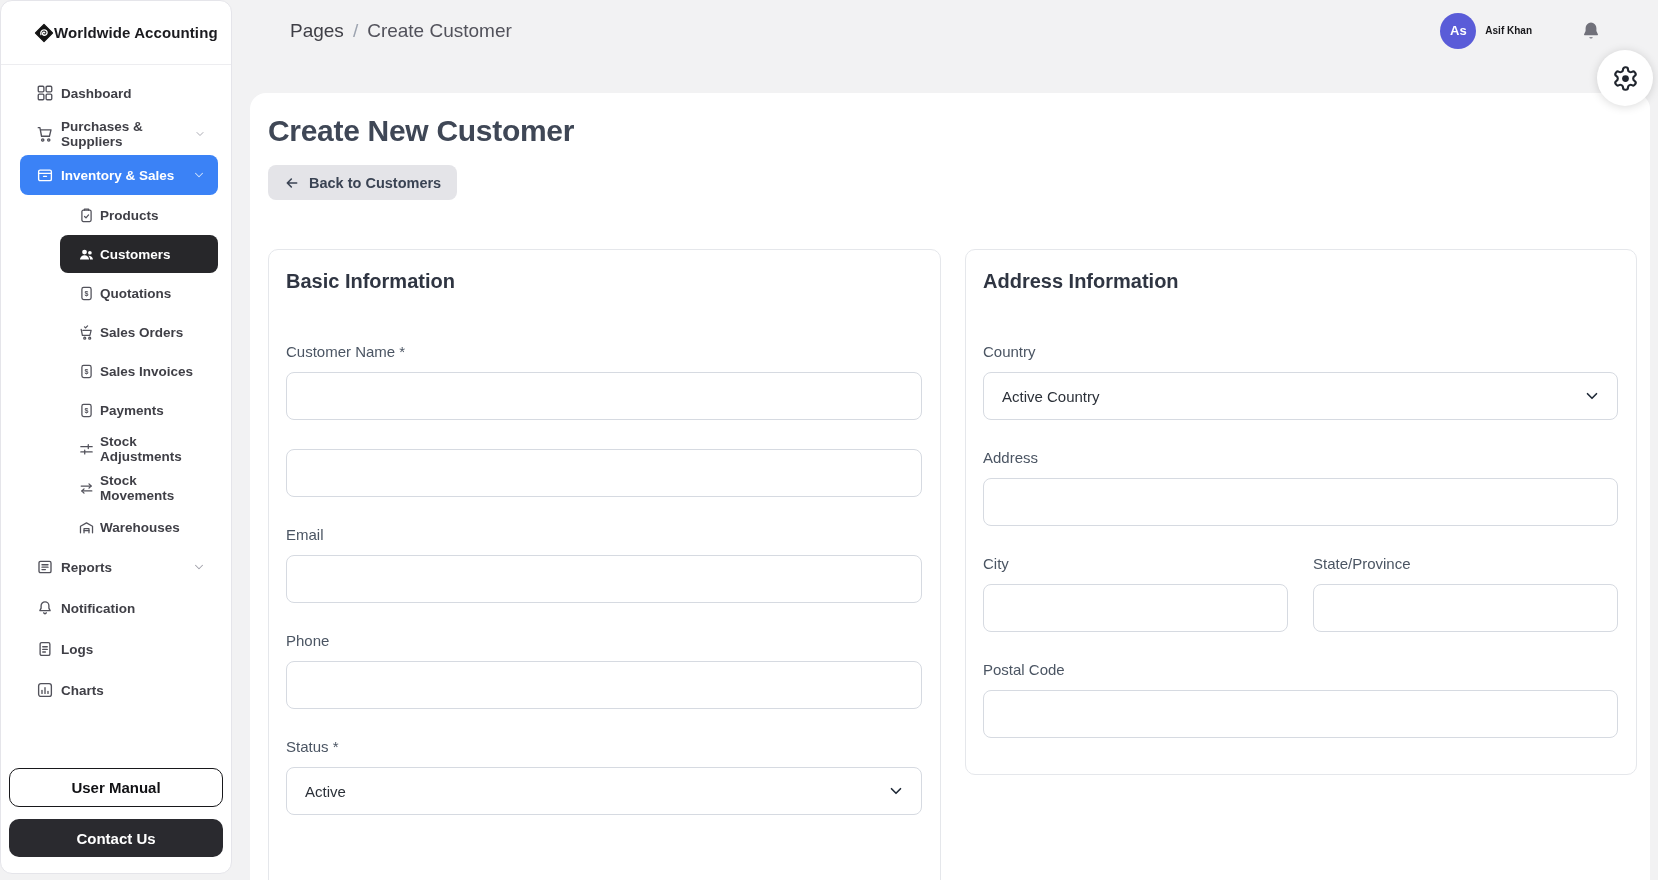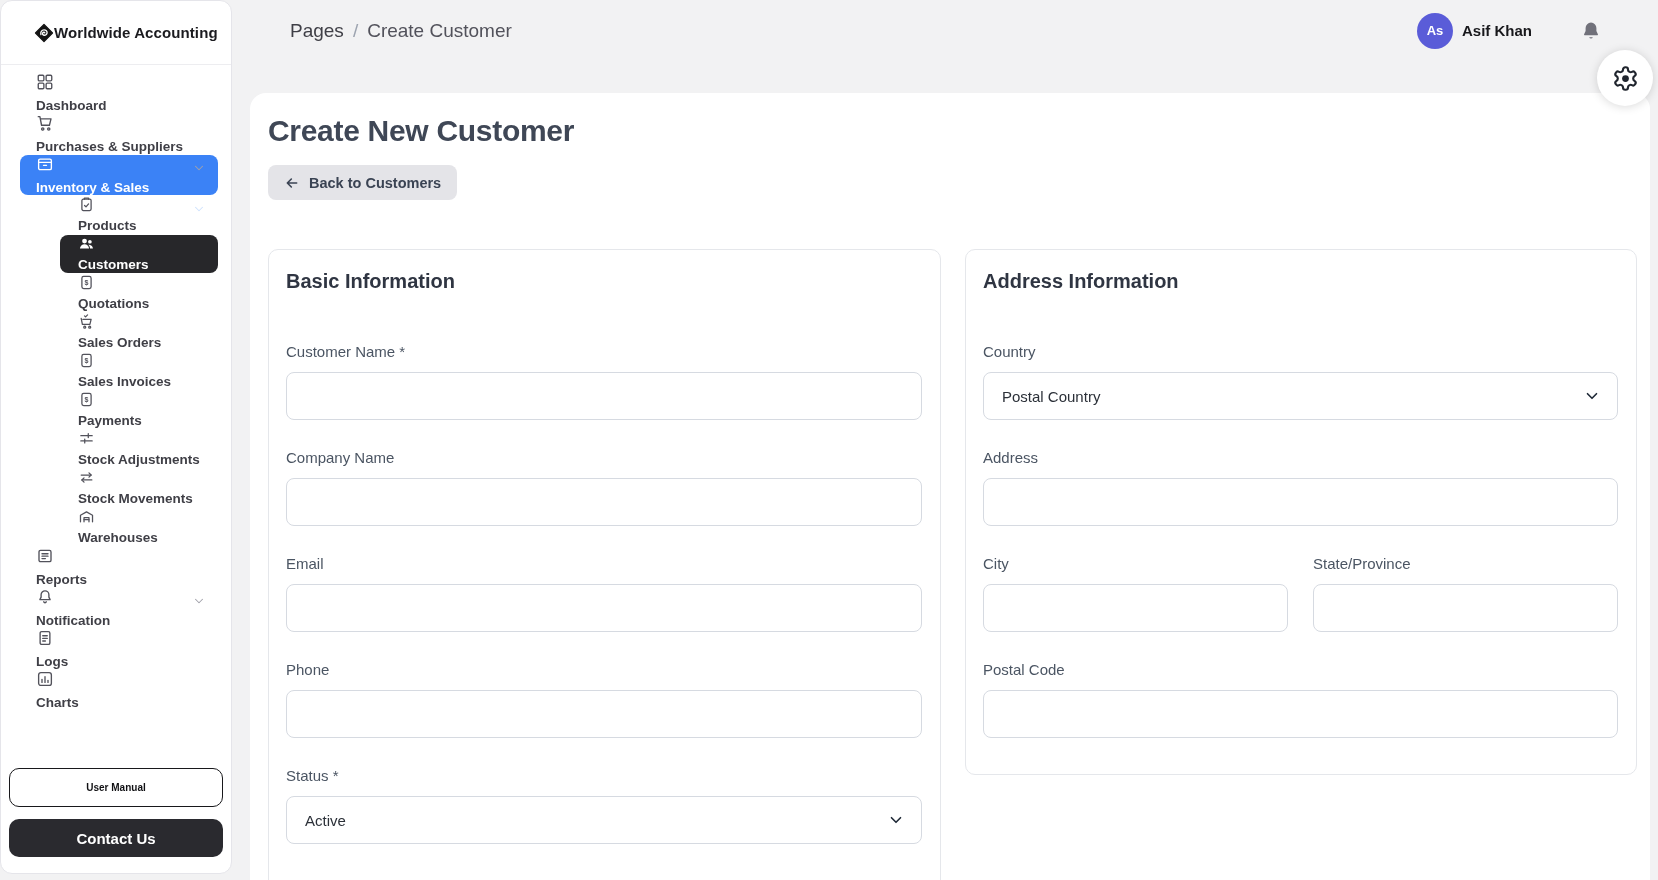--- a/index.html
+++ b/index.html
@@ -14,56 +14,56 @@
   .sidebar {
     position:absolute; left:0; top:0; width:232px; height:874px;
     background:#fff; border:1px solid #e5e5ea; border-radius:12px; z-index:5;
   }
   .logo-row { height:63px; display:flex; align-items:center; padding-left:33px; }
   .logo-mark { width:20px; height:20px; }
   .logo-text { font-size:15px; font-weight:700; color:#1b1b1f; letter-spacing:.1px; }
   .side-divider { height:1px; background:#ededf0; }
   .side-nav { padding-top:8px; height:691px; overflow:hidden; }
   .nav-item {
-    display:flex; height:40px; margin:0 13px 1px 19px;
+    display:flex; align-items:center; height:40px; margin:0 13px 1px 19px;
     padding:0 12px 0 16px; gap:7px; border-radius:8px; cursor:pointer;
-    font-size:13.5px; font-weight:600; color:#3f3f46;flex-direction:column;
+    font-size:13.5px; font-weight:600; color:#3f3f46;
   }
   .nav-item .ic { width:18px; height:18px; color:#52525b; flex:0 0 auto; }
   .nav-item .chev { margin-left:auto; color:#a1a1aa; width:14px; height:14px; }
   .nav-item.sub { margin-left:59px; height:38px; padding-left:18px; gap:5px; }
   .nav-item.sub .ic { width:17px; height:17px; }
   .nav-item.accent { background:#3b82f6; color:#fff; }
   .nav-item.accent .ic { color:#fff; }
   .nav-item.accent .chev { color:#cfe2fd; }
   .nav-item.dark { background:#27272a; color:#fff; }
   .nav-item.dark .ic { color:#fff; }
   .sidebar-bottom { position:absolute; left:8px; right:8px; top:767px; }
   .btn-user-manual {
     height:39px; width:100%; background:#fff; border:1.5px solid #18181b; border-radius:10px;
-    font-family:inherit; font-size:10px; font-weight:600; color:#111114; margin-bottom:12px; cursor:pointer;
+    font-family:inherit; font-size:15px; font-weight:600; color:#111114; margin-bottom:12px; cursor:pointer;
   }
   .btn-contact {
     height:38px; width:100%; background:#2a2a2f; border:none; border-radius:10px;
     font-family:inherit; font-size:15px; font-weight:700; color:#fff; cursor:pointer;
   }
 
   
   .main { margin-left:232px; height:880px; display:flex; flex-direction:column; }
   .topbar { height:93px; flex:0 0 auto; display:flex; align-items:center; padding:0 55px 32px 58px; }
   .breadcrumb { display:flex; align-items:center; gap:9px; font-size:19px; }
   .crumb-root { color:#3f3f46; }
   .crumb-sep { color:#9ca3af; }
   .crumb-current { color:#52525b; }
   .top-right { margin-left:auto; display:flex; align-items:center; }
   .avatar {
     width:36px; height:36px; border-radius:50%; background:#5a5cd8; color:#fff;
     font-size:13px; font-weight:700; display:flex; align-items:center; justify-content:center; cursor:pointer;
   }
-  .user-name { margin-left:9px; font-size:15px; font-weight:600; color:#18181b; }
+  .user-name { margin-left:9px; font-size:10px; font-weight:600; color:#18181b; }
   .bell-btn { margin-left:47px; width:24px; height:24px; color:#71717a; cursor:pointer; }
 
   .content-card {
     flex:1 1 auto; margin:0 8px 0 18px; background:#fff; border-radius:16px 16px 0 0;
     padding:21px 15px 0 18px; position:relative;
   }
   .page-title { font-size:30px; font-weight:700; color:#3f4756; letter-spacing:-.3px; }
   .back-btn {
     margin-top:17px; display:inline-flex; align-items:center; gap:9px; height:35px; padding:0 16px;
     background:#e4e4e8; border:none; border-radius:8px; font-family:inherit;
@@ -332,21 +332,20 @@
     <div class="cards-row">
 
       <div class="panel basic">
         <h2 class="panel-title">Basic Information</h2>
 
         <div class="fgroup">
           <label class="flabel">Customer Name *</label>
           <input class="tinput" type="text" style="">
         </div>
         <div class="fgroup">
-          <label class="flabel">Company Name</label>
           <input class="tinput" type="text" style="">
         </div>
         <div class="fgroup">
           <label class="flabel">Email</label>
           <input class="tinput" type="text" style="">
         </div>
         <div class="fgroup">
           <label class="flabel">Phone</label>
           <input class="tinput" type="text" style="">
         </div>
@@ -362,21 +361,21 @@
           </div>
         </div>
       </div>
 
       <div class="panel address">
         <h2 class="panel-title">Address Information</h2>
 
         <div class="fgroup">
           <label class="flabel">Country</label>
           <div class="selectbox">
-            <span>Postal Country</span>
+            <span>Active Country</span>
             <span class="chev">
               <svg viewBox="0 0 24 24" width="18" height="18" fill="none" stroke="currentColor" stroke-width="2.2" stroke-linecap="round" stroke-linejoin="round">
                   <path d="M6 9l6 6 6-6"></path>
                 </svg>
             </span>
           </div>
         </div>
         <div class="fgroup">
           <label class="flabel">Address</label>
           <input class="tinput" type="text" style="">

